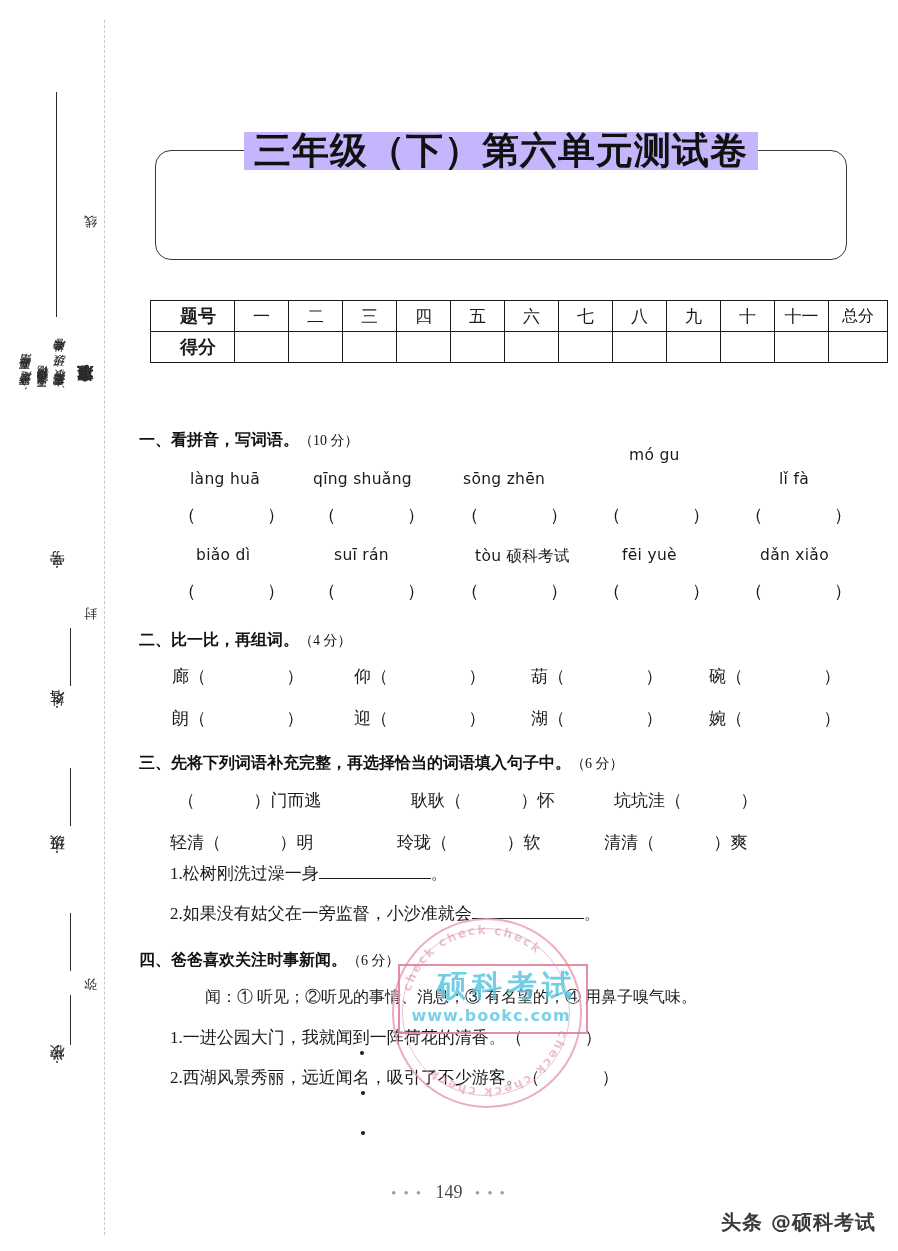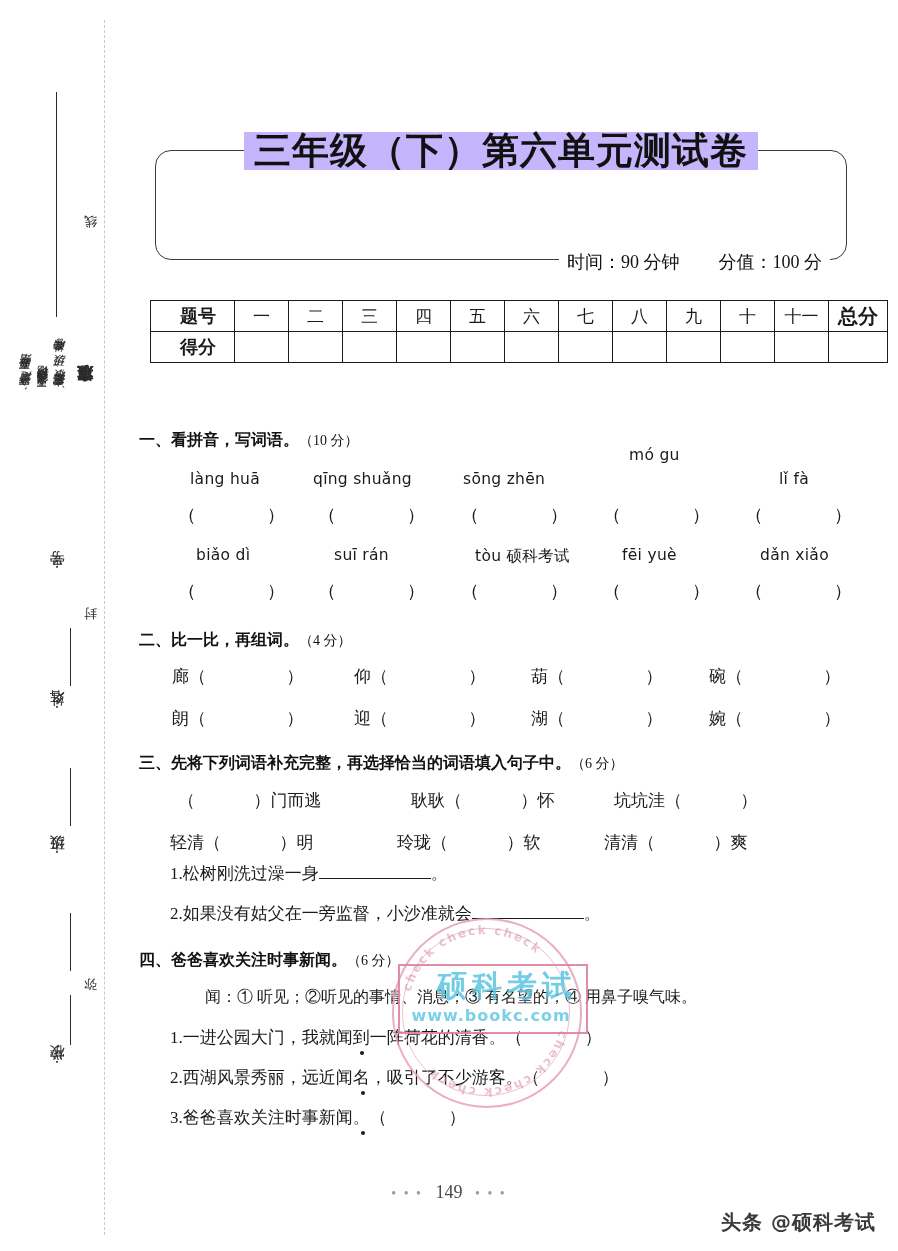--- a/index.html
+++ b/index.html
@@ -63,21 +63,21 @@
   
   .scoretable{position:absolute;left:150px;top:300px;border-collapse:collapse;}
   .scoretable td{
     border:1.4px solid #1a1a1a;
     width:51px;height:28px;
     text-align:center;vertical-align:middle;
     font-size:17px;color:#1a1a1a;
   }
   .scoretable td.hd{width:70px;font-weight:bold;font-size:18px;
     font-family:"DejaVu Sans","Liberation Sans",sans-serif;padding-left:12px;}
-  .scoretable td.tot{width:56px;font-weight:bold;font-size:20px;
+  .scoretable td.tot{width:56px;font-weight:normal;font-size:16px;
     font-family:"DejaVu Sans","Liberation Sans",sans-serif;}
 
   
   .qhead{
     position:absolute;left:139px;
     font-family:"DejaVu Sans","Liberation Sans",sans-serif;
     font-weight:bold;font-size:16px;color:#111;white-space:nowrap;
   }
   .qhead .pts{font-family:"Liberation Serif",serif;font-weight:normal;font-size:14px;}
   .py{position:absolute;font-family:"DejaVu Sans","Liberation Sans",sans-serif;
@@ -160,25 +160,20 @@
     <div class="vtext rot field" style="top:845px;">班级：</div>
     <div class="frule" style="top:913px;height:58px;"></div>
 
     <div class="vtext rot field" style="top:1055px;">学校：</div>
     <div class="frule" style="top:995px;height:50px;"></div>
   </div>
 
   <div class="titlebox">
     <div class="title-mask">
       <span class="title-text">三年级（下）第六单元测试卷</span>
-    </div>
-    <div class="meta-mask">
-      <span>时间：90 分钟</span>
-      <span class="gap"></span>
-      <span>分值：100 分</span>
     </div>
   </div>
 
   <table class="scoretable">
     <tbody>
         <tr>
       <td class="hd">题号</td>
       <td>一</td>
       <td>二</td>
       <td>三</td>
@@ -377,23 +372,20 @@
   <div class="sent" style="left:170px;top:1026px;">
     <span>1.</span><span>一进公园大门，我就闻到一阵荷花的清香。（</span><span style="display:inline-block;width:62px;"></span><span>）</span>
   </div>
   <div class="dotmark" style="left:360px;top:1051px;"></div>
 
   <div class="sent" style="left:170px;top:1066px;">
     <span>2.</span><span>西湖风景秀丽，远近闻名，吸引了不少游客。（</span><span style="display:inline-block;width:62px;"></span><span>）</span>
   </div>
   <div class="dotmark" style="left:361px;top:1091px;"></div>
 
-  <div class="sent" style="left:170px;top:1106px;">
-    <span>3.</span><span>爸爸喜欢关注时事新闻。（</span><span style="display:inline-block;width:62px;"></span><span>）</span>
-  </div>
   <div class="dotmark" style="left:361px;top:1131px;"></div>
 
   <div class="wm">
     <div class="wm-circle"></div>
     <div class="wm-circle inner"></div>
     <svg class="wm-arc" viewBox="0 0 186 186">
       <defs>
         <path id="arcpath" d="M 16,93 A 77,77 0 1 1 170,93"></path>
         <path id="arcpath2" d="M 170,93 A 77,77 0 1 1 16,93"></path>
       </defs>

